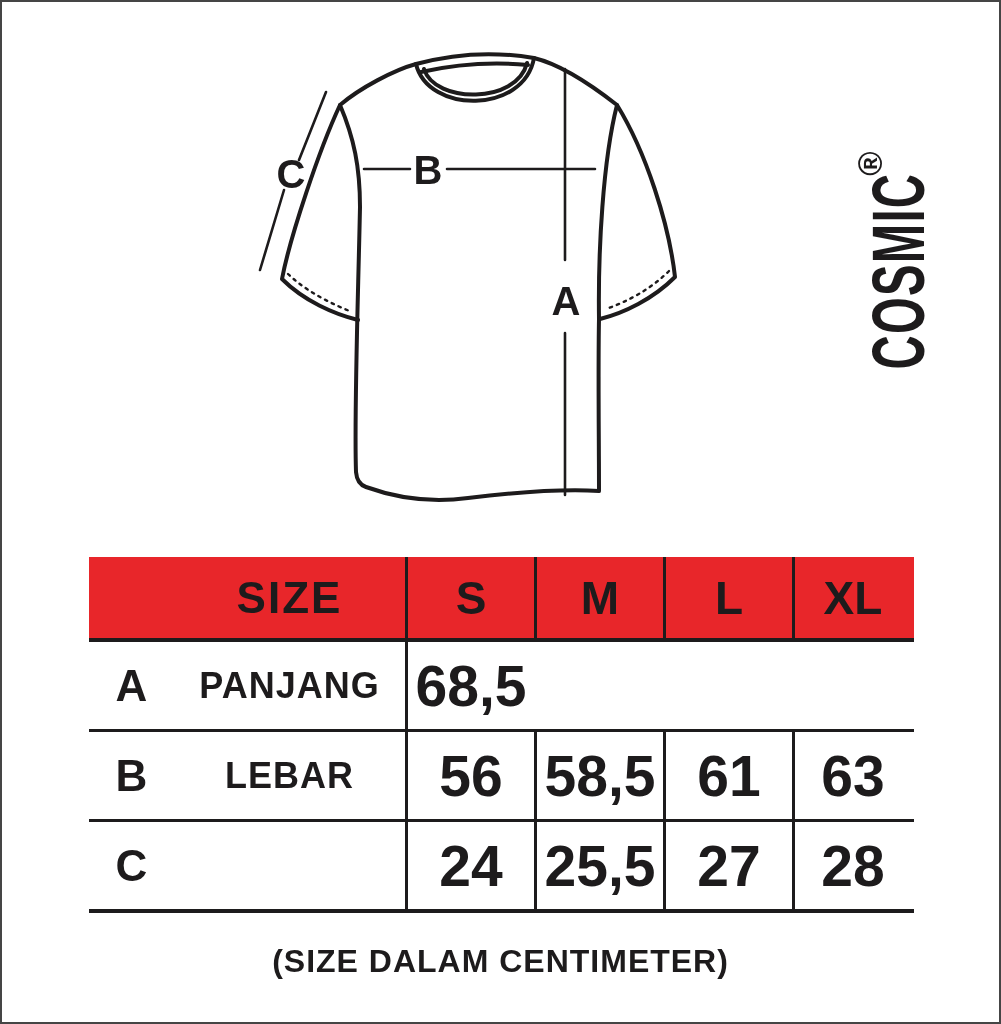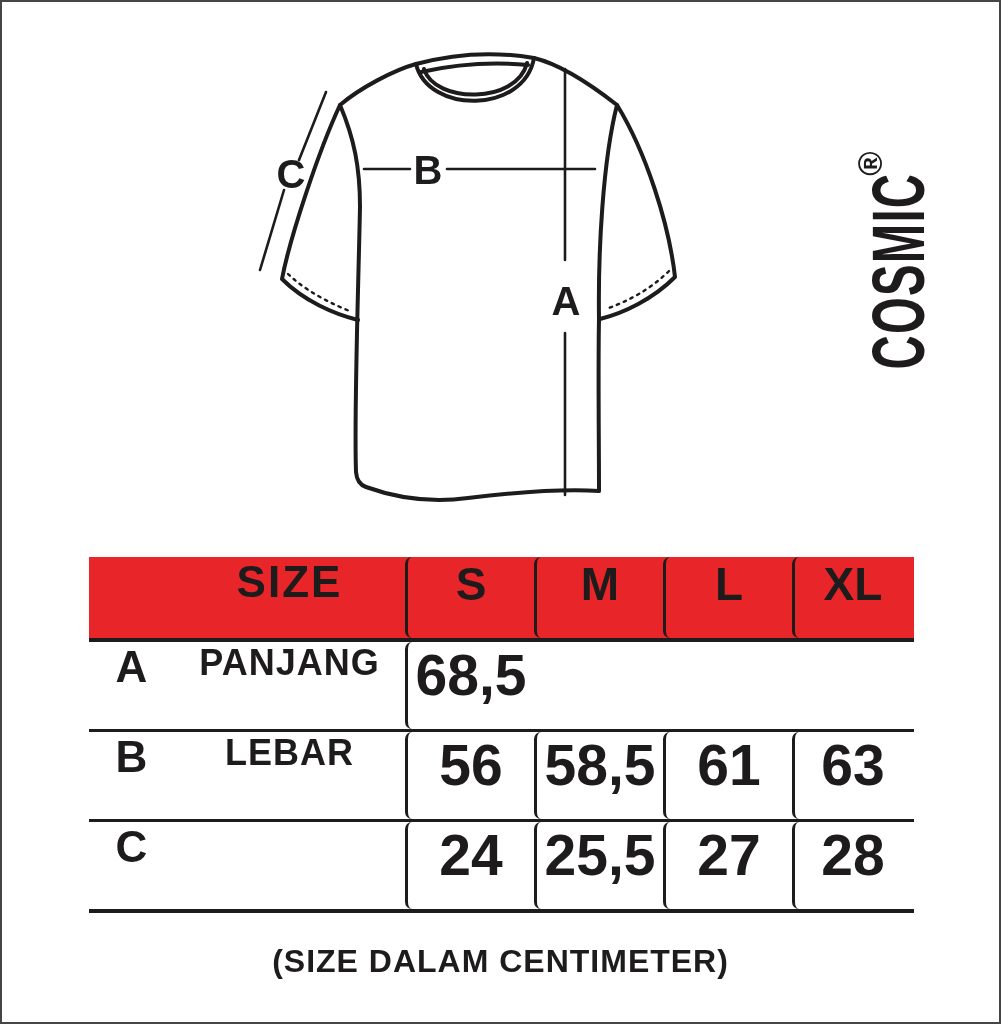--- a/index.html
+++ b/index.html
@@ -41,21 +41,21 @@
     font-size:33px;letter-spacing:0;
     position:relative;top:-27px;margin-left:3px;
   }
 
   
   .size-table{position:absolute;left:87px;top:555px;width:825px;}
   .t-row{display:flex;box-sizing:border-box;width:825px;}
   .t-head{height:85px;border-bottom:4px solid #1d1b1c;}
   .t-data{height:90px;border-bottom:3px solid #1d1b1c;}
   .t-data.last{height:91px;border-bottom:4px solid #1d1b1c;}
-  .cell{box-sizing:border-box;display:flex;align-items:flex-start;justify-content:center;border-radius:7px;}
+  .cell{box-sizing:border-box;display:flex;align-items:center;justify-content:center;}
   .c-size{width:316px;justify-content:flex-start;}
   .c-val{width:129px;border-left:3px solid #1d1b1c;font-size:57px;font-weight:bold;}
   .c-val.last{width:119px;}
   .t-head .c-val{font-size:46px;}
   .key{width:85px;text-align:center;font-size:44px;font-weight:bold;}
   .name{flex:1;text-align:center;font-size:36px;font-weight:bold;letter-spacing:1px;}
   .t-head .name{font-size:44px;letter-spacing:2px;}
 
   
   .caption{

